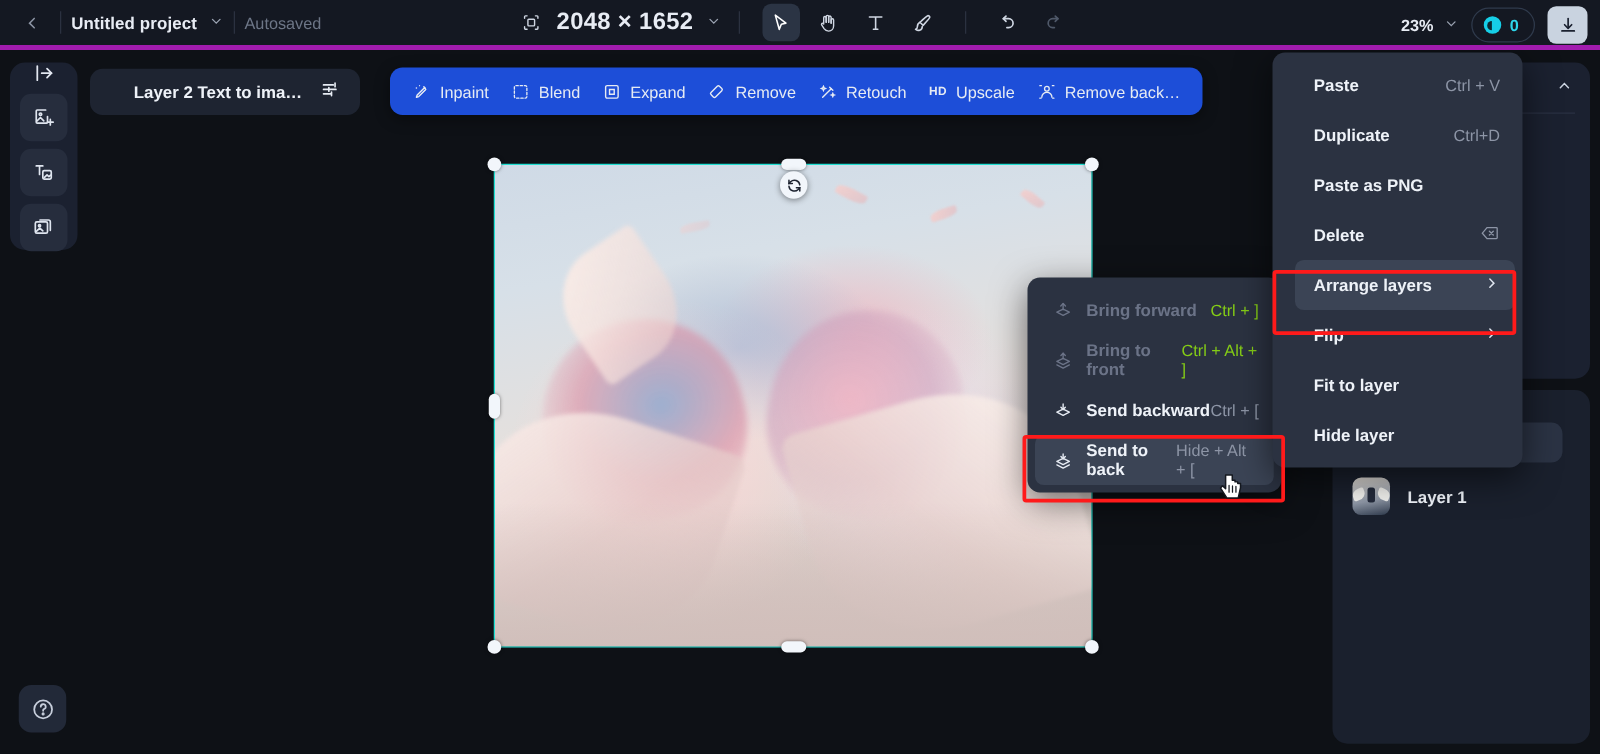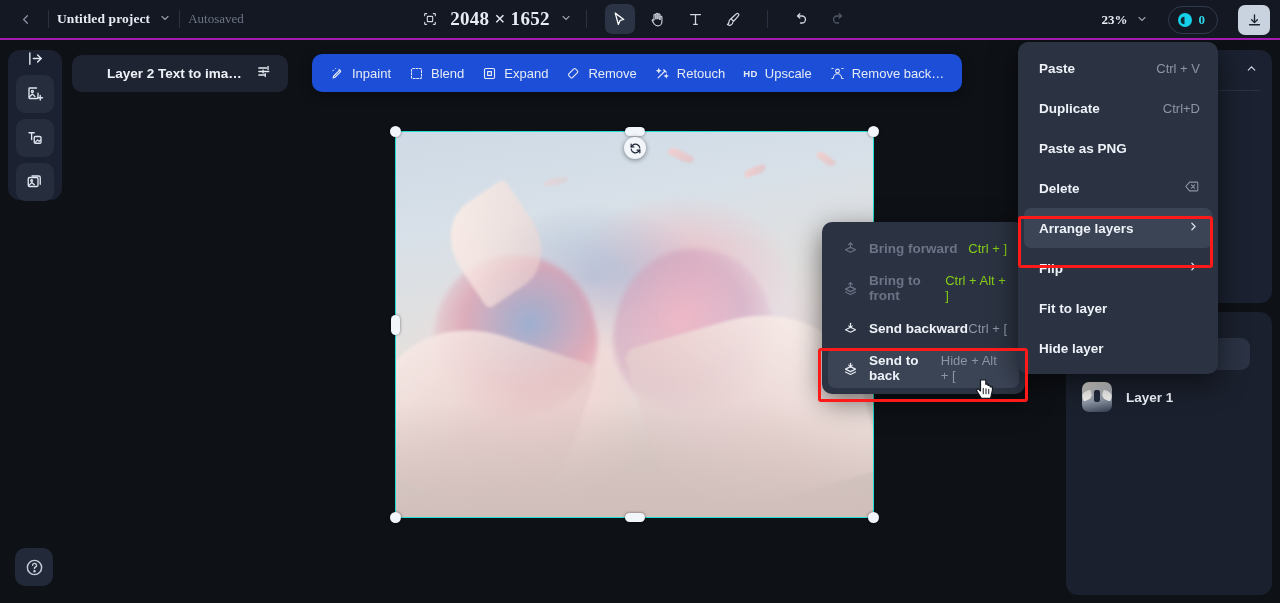--- a/index.html
+++ b/index.html
@@ -8,22 +8,21 @@
     background: #0e1116;
     font-family: "Liberation Sans", sans-serif;
     overflow: hidden;
   }
   #app { position: relative; width: 1280px; height: 603px; background: #0e1116; }
 
   
   .topbar {
     position: absolute; left: 0; top: 0; width: 1280px; height: 40px;
     background: #141822; display: flex; align-items: center;
-    border-bottom: 2px solid #a21caf;
-    font-family: Liberation Serif, serif;
+    border-bottom: 4px solid #a21caf;
   }
   .tb-back {
     width: 30px; height: 30px; margin-left: 10px; border-radius: 6px;
     display: flex; align-items: center; justify-content: center;
     color: #8b93a3;
   }
   .tb-sep { width: 1px; height: 18px; background: #2b3140; margin: 0 8px; }
   .tb-title { color: #e8ecf4; font-size: 13.5px; font-weight: 600; letter-spacing: .1px; }
   .tb-chev { color: #9aa2b1; margin-left: 9px; font-size: 10px; }
   .tb-autosaved { color: #6d7687; font-size: 13px; }
@@ -42,21 +41,21 @@
   .tool-btn {
     width: 30px; height: 30px; border-radius: 7px;
     display: flex; align-items: center; justify-content: center;
     color: #cfd6e2; margin: 0 4px;
   }
   .tool-btn.active { background: #2b3444; color: #ffffff; }
   .tool-btn.dim { color: #4f5869; }
 
   .tb-right {
     position: absolute; right: 10px; top: 0; height: 40px;
-    display: flex; align-items: center; gap: 20px;
+    display: flex; align-items: center; gap: 10px;
   }
   .zoom-wrap { display: flex; align-items: center; color: #e8ecf4; font-size: 13px; font-weight: 600; }
   .zoom-chev { color: #9aa2b1; margin-left: 8px; font-size: 10px; }
   .credits {
     display: flex; align-items: center; gap: 7px;
     border: 1px solid #2f3a4c; border-radius: 16px;
     height: 28px; padding: 0 12px 0 9px;
   }
   .credit-dot {
     width: 14px; height: 14px; border-radius: 50%;
@@ -204,21 +203,21 @@
   }
   .layer-thumb .lt-w1 { left: 0px; transform: rotate(-20deg); }
   .layer-thumb .lt-w2 { right: 0px; transform: rotate(20deg) scaleX(-1); }
   .layer-name { color: #eef2f8; font-size: 13.5px; font-weight: 600; }
 
   
   .ctx-menu {
     position: absolute; background: #2b3241; border-radius: 10px;
     box-shadow: 0 8px 28px rgba(0,0,0,.55); padding: 6px 0;
   }
-  .ctx-main { left: 1018px; top: 42px; width: 200px; }
+  .ctx-main { left: 1018px; top: 42px; width: 200px; padding-left: 12px; }
   .ctx-sub  { left: 822px; top: 222px; width: 203px; }
   .ctx-item {
     height: 40px; display: flex; align-items: center; justify-content: space-between;
     padding: 0 12px 0 15px; margin: 0 6px; border-radius: 7px;
     color: #eef2f8; font-size: 13.5px; font-weight: 600;
   }
   .ctx-item .left { display: flex; align-items: center; gap: 11px; }
   .ctx-item .shortcut { color: #8d95a6; font-size: 13px; font-weight: 400; }
   .ctx-item.highlight { background: #3b4455; }
   .ctx-item.disabled { color: #6b7387; }

